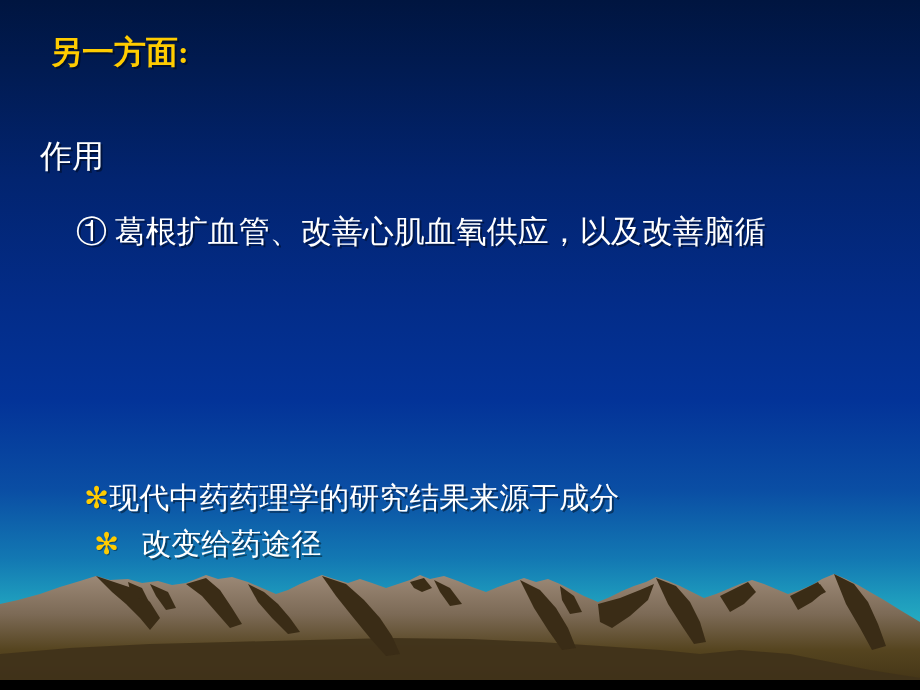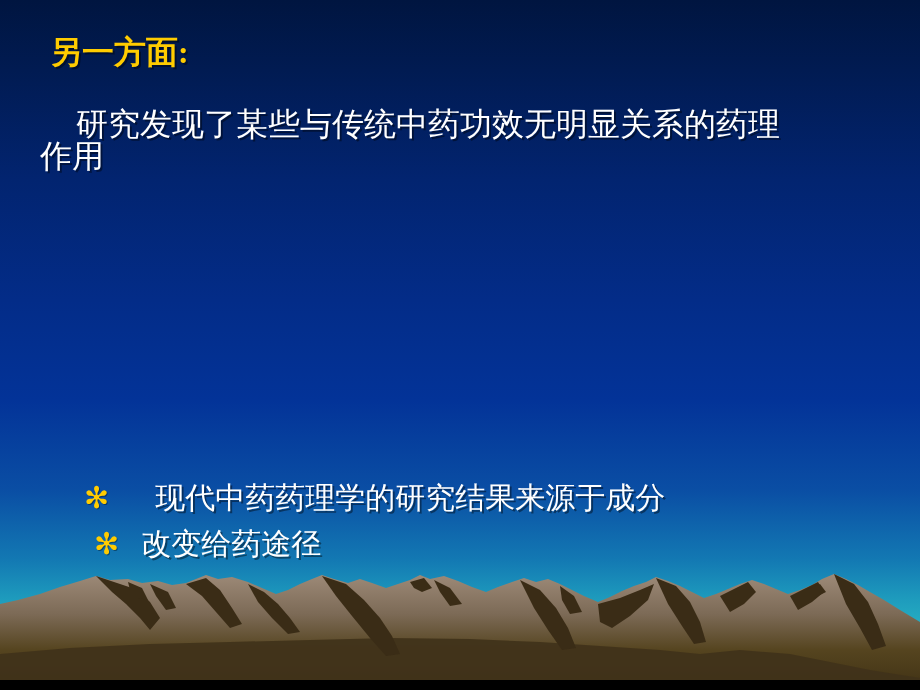--- a/index.html
+++ b/index.html
@@ -85,21 +85,21 @@
     font-family: "Liberation Sans", "DejaVu Sans", sans-serif;
     text-shadow: 1px 1px 0 rgba(0,0,0,0.35);
   }
   .bullet-text {
     color: #ffffff;
     font-size: 30px;
     text-shadow: 2px 2px 0 rgba(0,0,0,0.42);
     white-space: pre;
   }
   #bullet-1 { left: 84px;  top: 478px; }
-  #bullet-1 .bullet-text { margin-left: 46px; }
+  #bullet-1 .bullet-text { }
   #bullet-2 { left: 94px;  top: 524px; }
   #bullet-2 .bullet-text { margin-left: 22px; }
 </style>
 </head>
 <body>
 
 <div id="slide">
 
   <div id="lower-band"></div>
 
@@ -147,24 +147,24 @@
       <path d="M598,34 L620,28 L640,20 L654,14 L648,30 L630,46 L612,58 L600,52 Z"></path>
       <path d="M720,26 L736,18 L748,12 L756,22 L744,34 L730,42 Z"></path>
       <path d="M834,4 L854,14 L868,32 L878,54 L886,76 L872,80 L860,58 L846,34 Z"></path>
       <path d="M790,26 L806,18 L818,12 L824,22 L812,32 L798,40 Z"></path>
       <path d="M806,20 L820,14 L826,22 L814,28 Z"></path>
     </g>
   </svg>
 
   <div class="txt yellow" id="heading-1">另一方面:</div>
 
-  <div class="txt white" id="para-line-1">  研究发现了某些与传统中药功效无明显关系的药理</div>
 
   <div class="txt white" id="para-line-2">作用</div>
 
+  <div class="txt white" id="item1-line-1">① 葛根扩血管、改善心肌血氧供应，以及改善脑循</div>
 
 
 
 
 
   <div class="bullet-row" id="bullet-1">
     <span class="bullet-mark">✻</span>
     <span class="bullet-text">现代中药药理学的研究结果来源于成分</span>
   </div>
 

